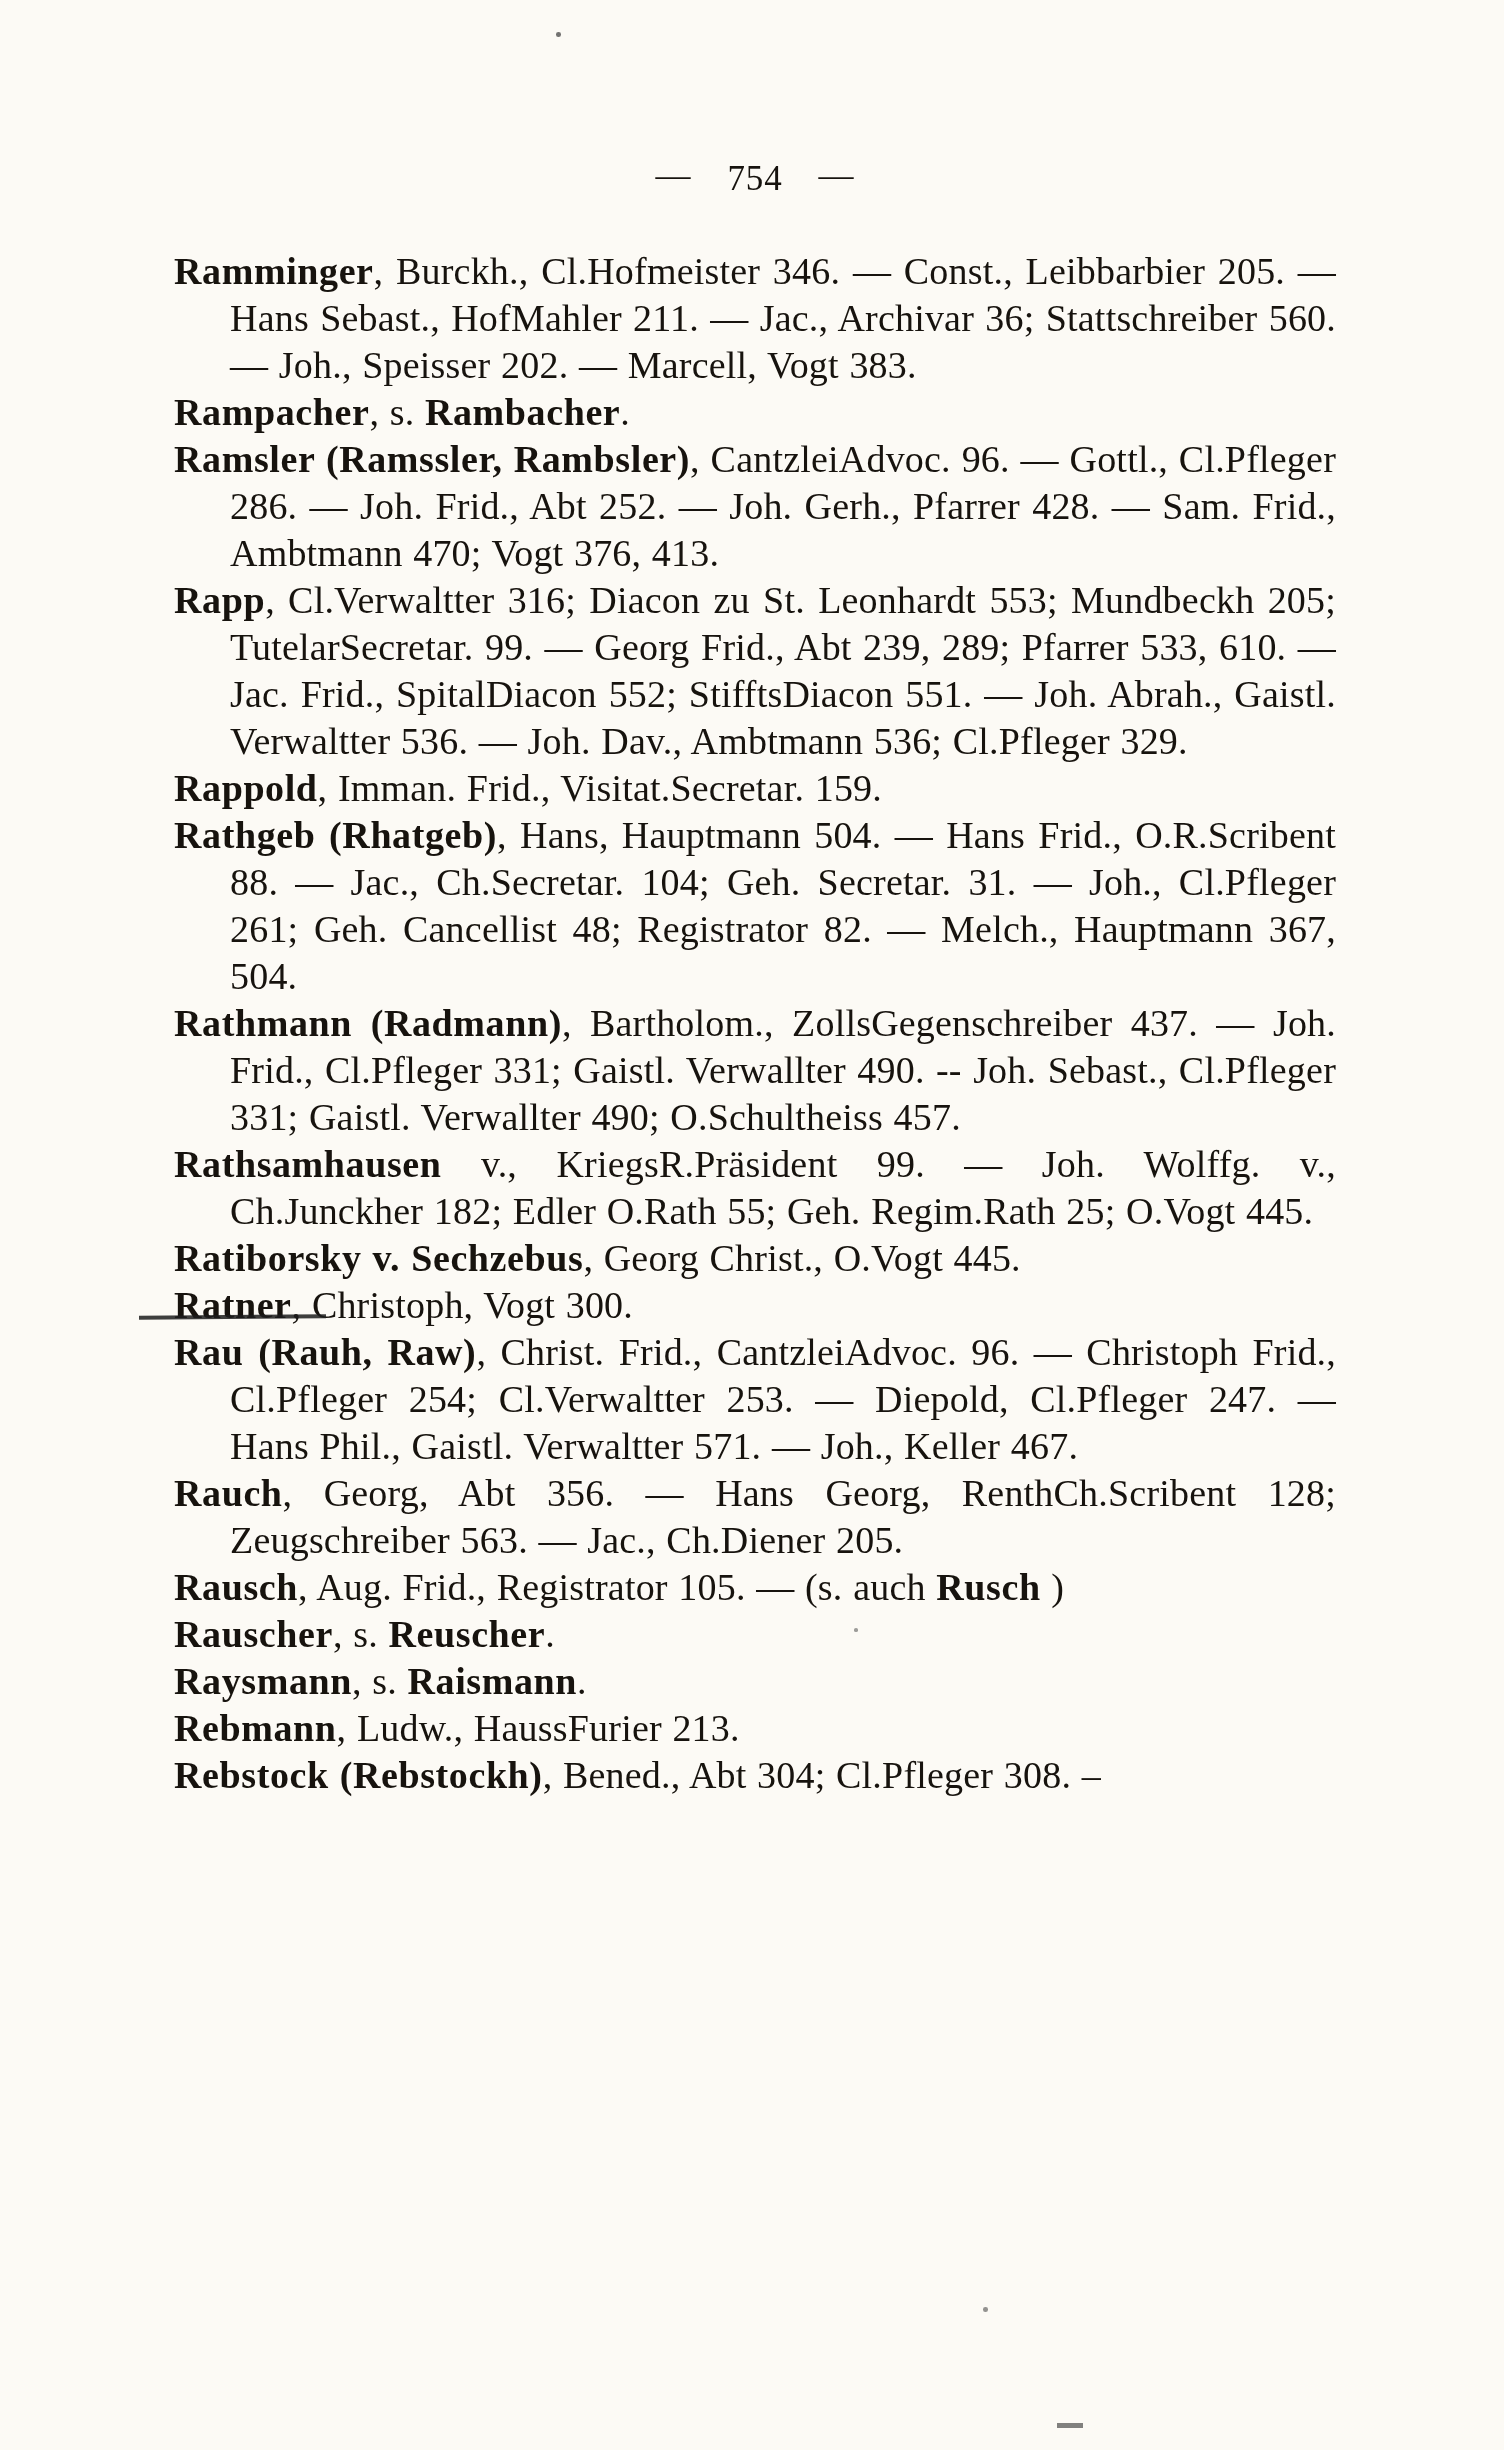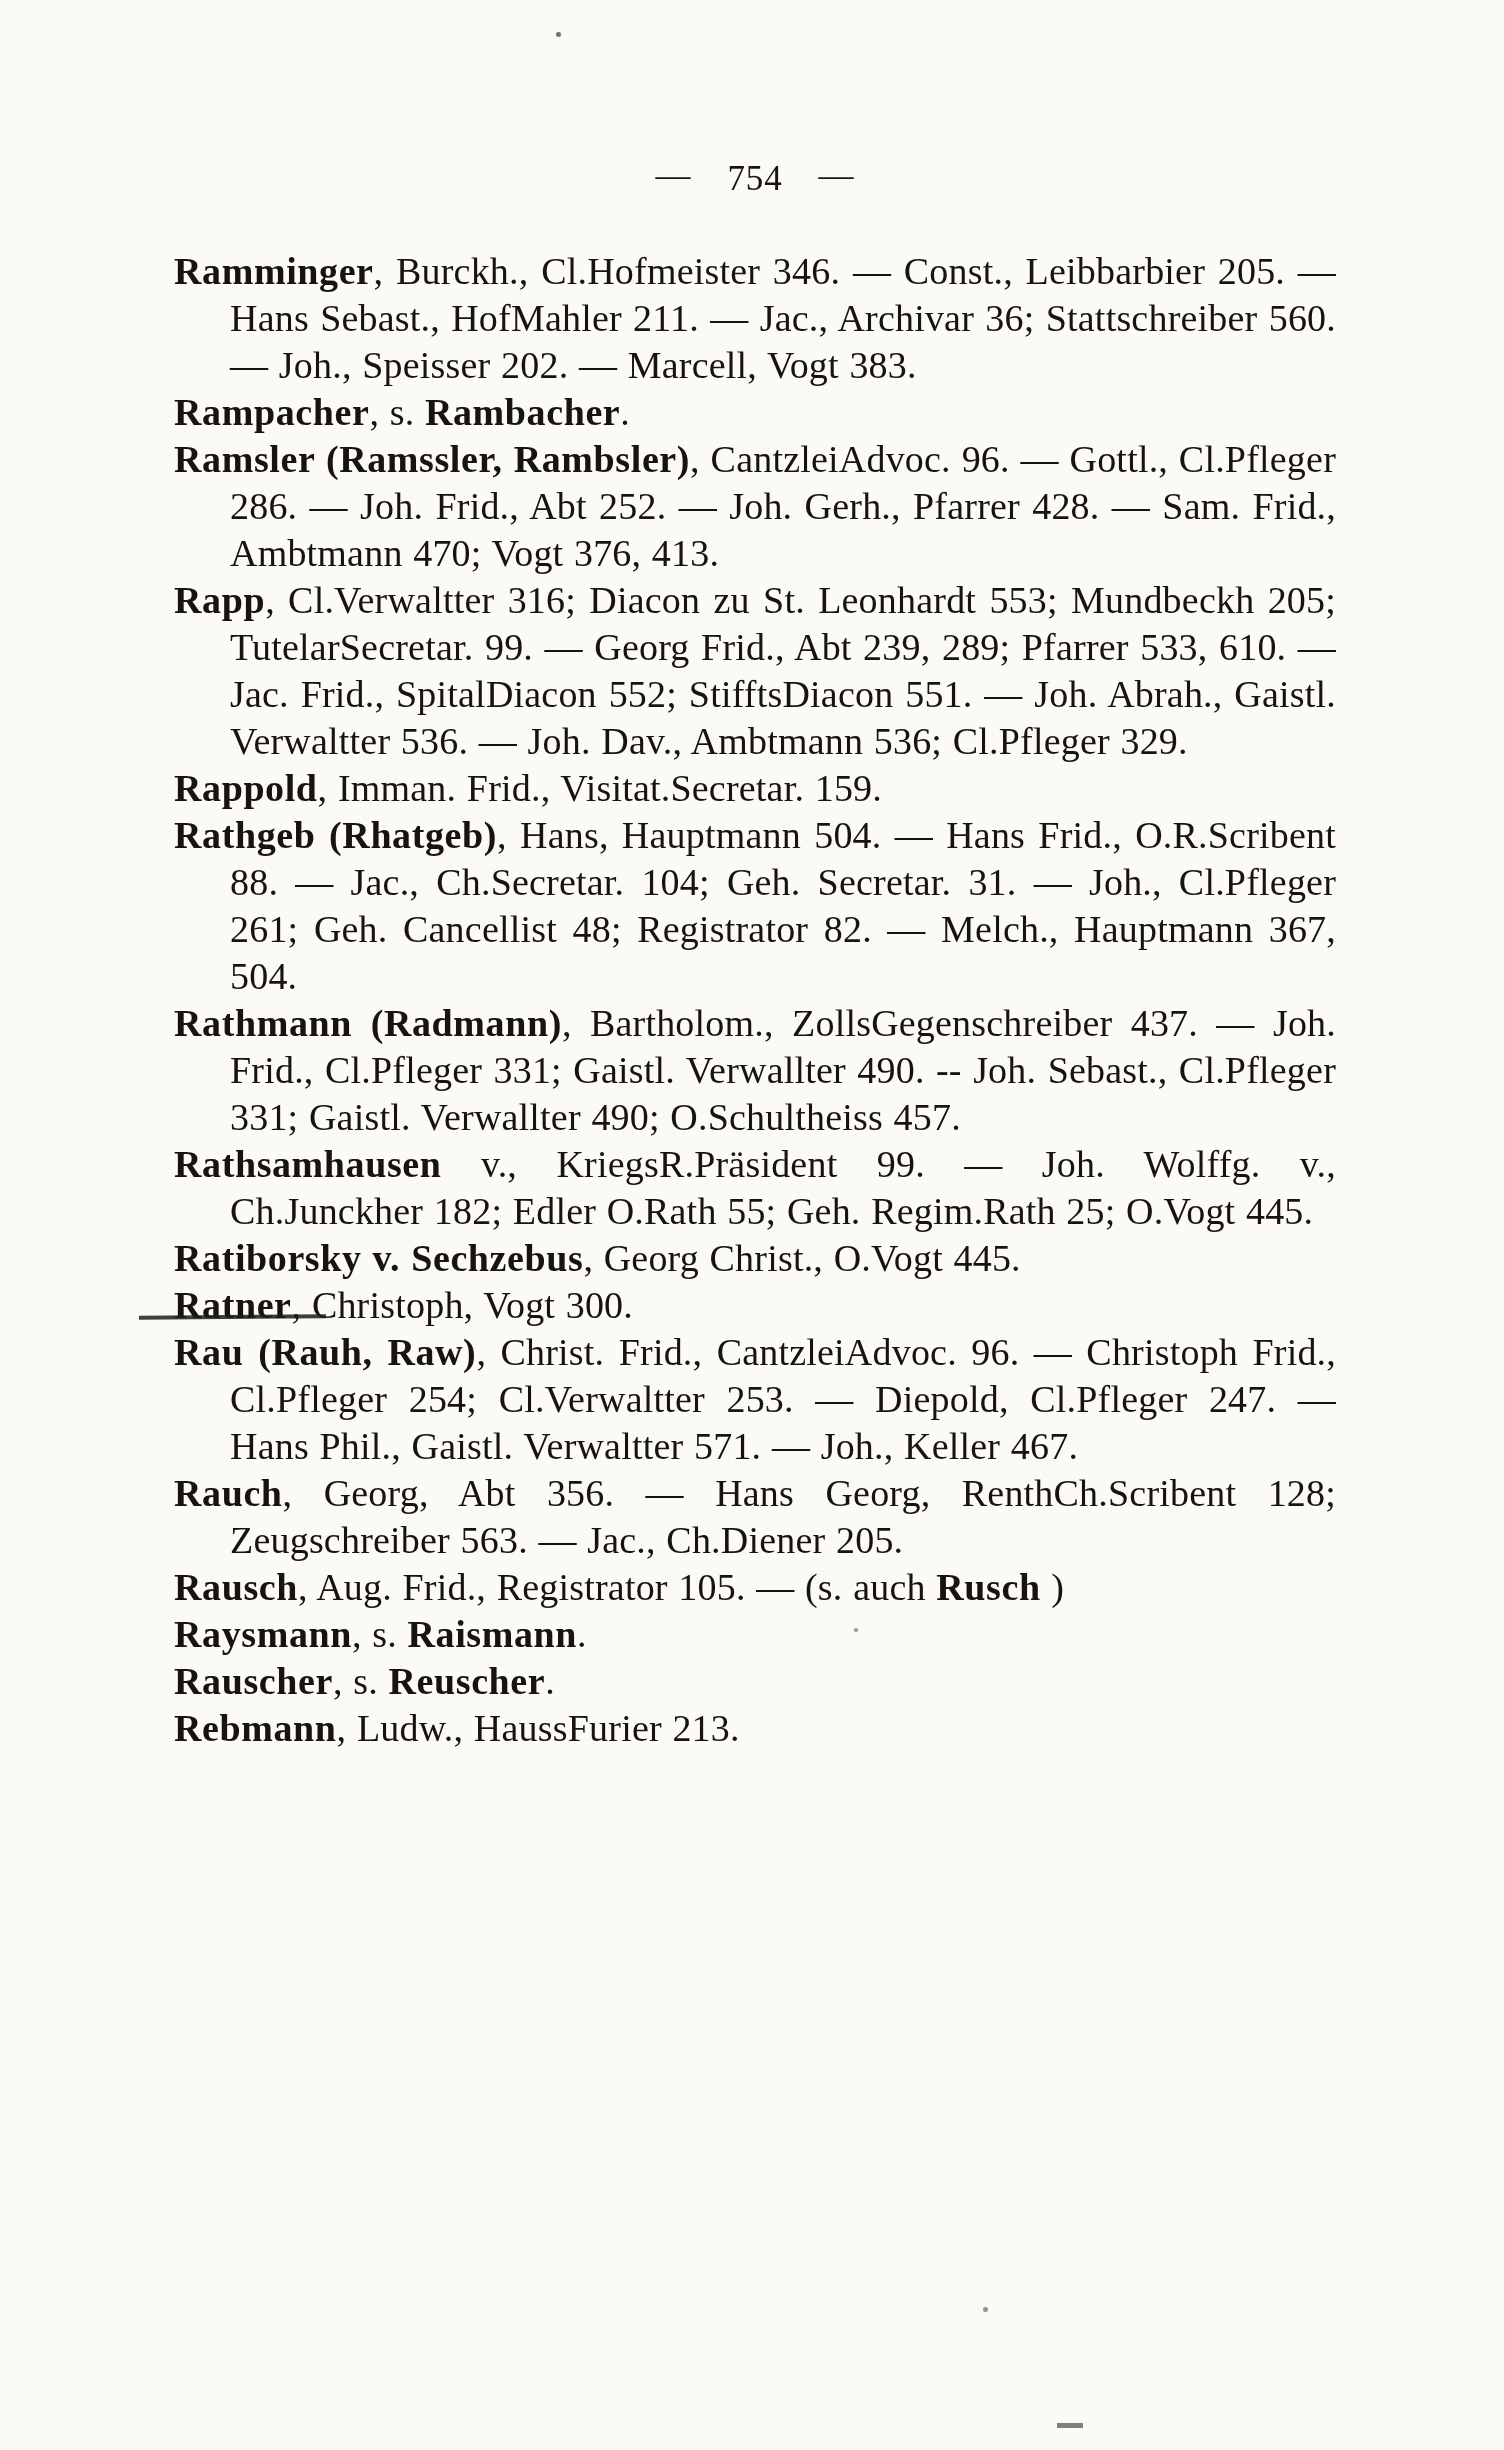--- a/index.html
+++ b/index.html
@@ -71,23 +71,24 @@
     <p class="entry"><span class="headword">Rapp</span><span class="plain">, Cl.Verwaltter 316; Diacon zu St. Leonhardt 553; Mundbeckh 205; TutelarSecretar. 99. — Georg Frid., Abt 239, 289; Pfarrer 533, 610. — Jac. Frid., SpitalDiacon 552; StifftsDiacon 551. — Joh. Abrah., Gaistl. Verwaltter 536. — Joh. Dav., Ambtmann 536; Cl.Pfleger 329.</span></p>
     <p class="entry"><span class="headword">Rappold</span><span class="plain">, Imman. Frid., Visitat.Secretar. 159.</span></p>
     <p class="entry"><span class="headword">Rathgeb (Rhatgeb)</span><span class="plain">, Hans, Hauptmann 504. — Hans Frid., O.R.Scribent 88. — Jac., Ch.Secretar. 104; Geh. Secretar. 31. — Joh., Cl.Pfleger 261; Geh. Cancellist 48; Registrator 82. — Melch., Hauptmann 367, 504.</span></p>
     <p class="entry"><span class="headword">Rathmann (Radmann)</span><span class="plain">, Bartholom., ZollsGegenschreiber 437. — Joh. Frid., Cl.Pfleger 331; Gaistl. Verwallter 490. -- Joh. Sebast., Cl.Pfleger 331; Gaistl. Verwallter 490; O.Schultheiss 457.</span></p>
     <p class="entry"><span class="headword">Rathsamhausen</span><span class="plain"> v., KriegsR.Präsident 99. — Joh. Wolffg. v., Ch.Junckher 182; Edler O.Rath 55; Geh. Regim.Rath 25; O.Vogt 445.</span></p>
     <p class="entry"><span class="headword">Ratiborsky v. Sechzebus</span><span class="plain">, Georg Christ., O.Vogt 445.</span></p>
     <p class="entry"><span class="headword">Ratner</span><span class="plain">, Christoph, Vogt 300.</span></p>
     <p class="entry"><span class="headword">Rau (Rauh, Raw)</span><span class="plain">, Christ. Frid., CantzleiAdvoc. 96. — Christoph Frid., Cl.Pfleger 254; Cl.Verwaltter 253. — Diepold, Cl.Pfleger 247. — Hans Phil., Gaistl. Verwaltter 571. — Joh., Keller 467.</span></p>
     <p class="entry"><span class="headword">Rauch</span><span class="plain">, Georg, Abt 356. — Hans Georg, RenthCh.Scribent 128; Zeugschreiber 563. — Jac., Ch.Diener 205.</span></p>
     <p class="entry"><span class="headword">Rausch</span><span class="plain">, Aug. Frid., Registrator 105. — (s. auch </span><span class="headword">Rusch</span><span class="plain"> )</span></p>
+    <p class="entry"><span class="headword">Rauscher</span><span class="plain">, s. </span><span class="headword">Reuscher</span><span class="plain">.</span></p>
     <p class="entry"><span class="headword">Raysmann</span><span class="plain">, s. </span><span class="headword">Raismann</span><span class="plain">.</span></p>
-    <p class="entry"><span class="headword">Rauscher</span><span class="plain">, s. </span><span class="headword">Reuscher</span><span class="plain">.</span></p>
     <p class="entry"><span class="headword">Rebmann</span><span class="plain">, Ludw., HaussFurier 213.</span></p>
+    <p class="entry"><span class="headword">Rebstock (Rebstockh)</span><span class="plain">, Bened., Abt 304; Cl.Pfleger 308. –</span></p>
   </div>
 
 <div class="speck" style="left:556px; top:32px; width:4.7px; height:4.7px; opacity:.65;"></div>
 <div class="speck" style="left:854px; top:1628px; width:3.7px; height:3.7px; opacity:.45;"></div>
 <div class="speck" style="left:983px; top:2307px; width:4.7px; height:4.7px; opacity:.5;"></div>
 <div class="artifact-line" style="left:139px; top:1315px; width:187px; height:3.7px; transform:rotate(-0.4deg); opacity:.85;"></div>
 <div class="artifact-line" style="left:1057px; top:2423px; width:26px; height:4.7px; opacity:.55;"></div>
 
 
 </body></html>

